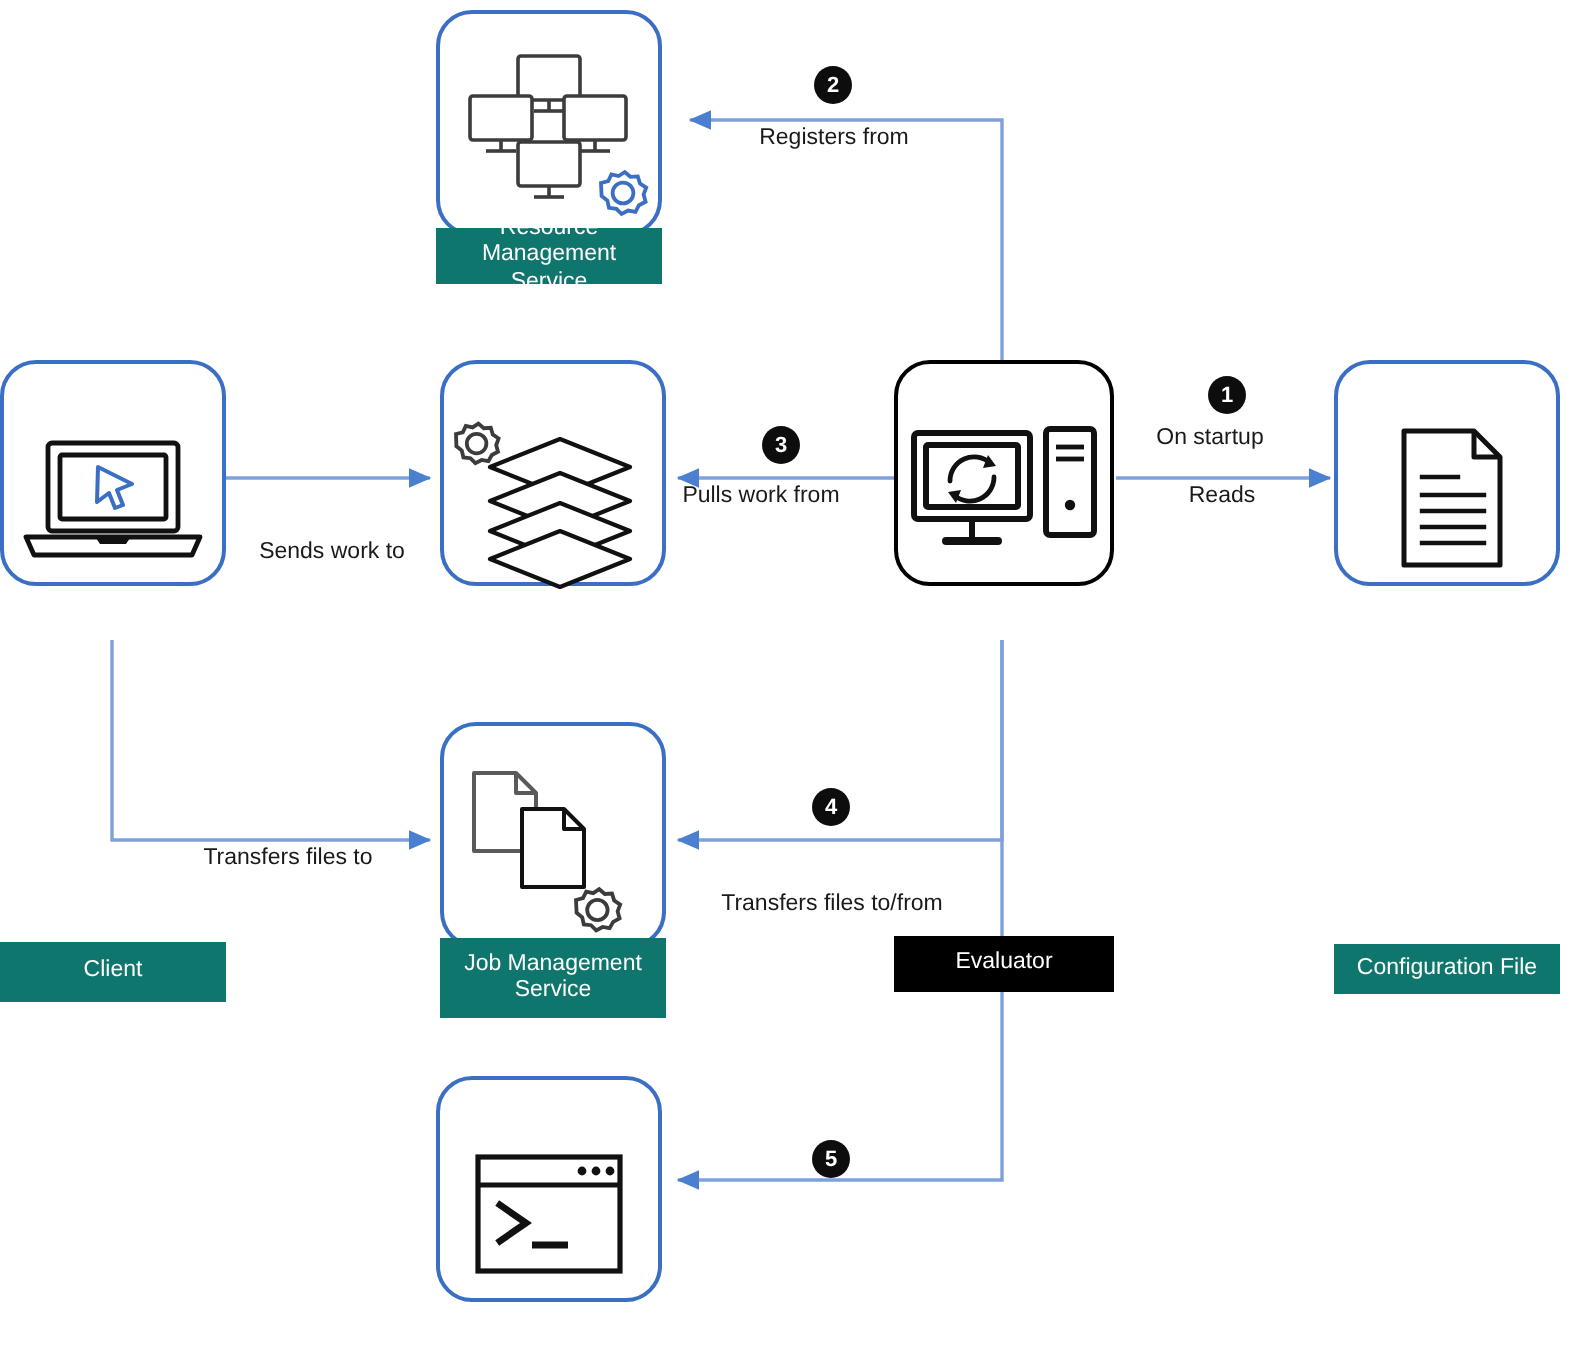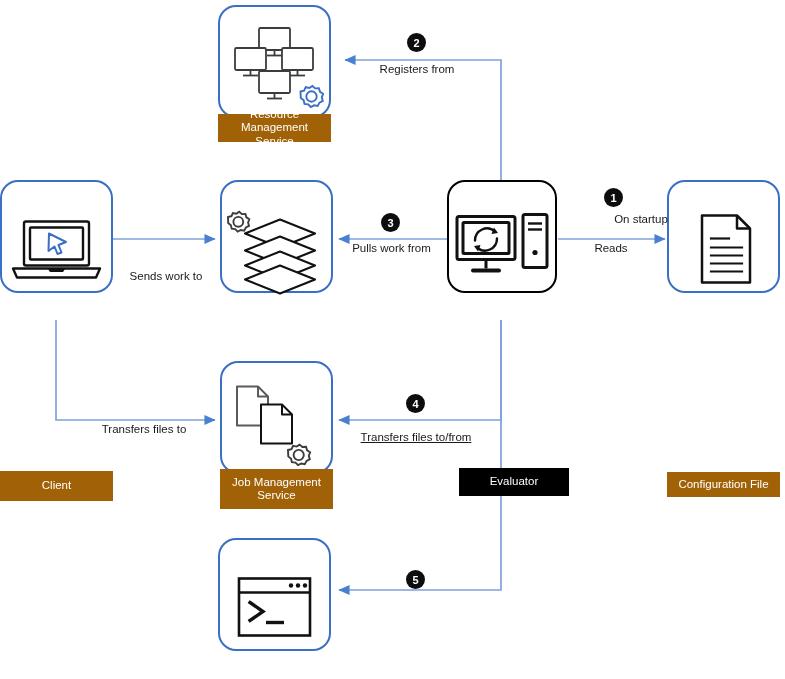--- a/index.html
+++ b/index.html
@@ -20,21 +20,21 @@
     position:absolute;left:0;top:0;
     box-sizing:border-box;
     border:2px solid #3B6FC4;
     border-radius:18px;
     background:#ffffff;
   }
   .node.dark .frame{border-color:#000000;}
   .node .label{
     position:absolute;
     box-sizing:border-box;
-    background:#a16207;
+    background:#0f766e;
     color:#ffffff;
     font-size:11.5px;
     line-height:13.5px;
     text-align:center;
     display:flex;align-items:center;justify-content:center;
     padding:2px 3px;
     z-index:3;
   }
   .node.dark .label{background:#000000;}
   .node .art{position:absolute;left:0;top:0;width:100%;height:100%;z-index:2;}
@@ -166,21 +166,21 @@
       <circle cx="88" cy="60" r="2.6" fill="#111111"></circle>
       <path d="M39,67 L39,76" stroke="#111111" stroke-width="3"></path>
       <path d="M26,78 L52,78" stroke="#111111" stroke-width="4" stroke-linecap="round"></path>
       <g stroke="#111111" stroke-width="2.4" fill="none" stroke-linecap="round">
         <path d="M28,48 A12,12 0 0 1 48,39"></path>
         <path d="M50,46 A12,12 0 0 1 30,55"></path>
       </g>
       <path d="M47,35 L51,40.5 L44.5,41.5 Z" fill="#111111"></path>
       <path d="M31,59 L27,53.5 L33.5,52.5 Z" fill="#111111"></path>
     </svg>
-    <div class="label" style="left:12px;top:288px;width:110px;height:28px;">Evaluator</div>
+    <div class="label" style="left:0;top:288px;width:110px;height:28px;">Evaluator</div>
   </div>
 
   <div class="node" style="left:667px;top:180px;width:113px;height:138px;">
     <div class="frame" style="width:113px;height:113px;"></div>
     <svg class="art" viewBox="0 0 113 113" xmlns="http://www.w3.org/2000/svg">
       <path d="M35,23 L70,23 L83,36 L83,90 L35,90 Z" fill="#ffffff" stroke="#111111" stroke-width="2.5" stroke-linejoin="round"></path>
       <path d="M70,23 L70,36 L83,36" fill="none" stroke="#111111" stroke-width="2.5" stroke-linejoin="round"></path>
       <g stroke="#111111" stroke-width="2.2" stroke-linecap="square">
         <line x1="44" y1="46" x2="62" y2="46"></line>
         <line x1="44" y1="55" x2="75" y2="55"></line>
@@ -222,26 +222,26 @@
     </svg>
 
   </div>
 
   <div class="edge-label" style="left:118px;top:241px;width:96px;margin-top:28px;">Sends work to</div>
 
   <div class="badge" style="left:407px;top:33px;">2</div>
   <div class="edge-label" style="left:355px;top:62px;width:124px;">Registers from</div>
 
   <div class="badge" style="left:604px;top:188px;">1</div>
-  <div class="edge-label" style="left:596px;top:212px;width:90px;">On startup</div>
+  <div class="edge-label" style="left:560px;top:212px;width:90px;">On startup</div>
   <div class="edge-label" style="left:566px;top:241px;width:90px;">Reads</div>
 
   <div class="badge" style="left:381px;top:213px;">3</div>
-  <div class="edge-label" style="left:333px;top:241px;width:117px;">Pulls work from</div>
+  <div class="edge-label" style="left:322px;top:241px;width:117px;">Pulls work from</div>
 
   <div class="edge-label" style="left:90px;top:422px;width:108px;">Transfers files to</div>
 
   <div class="badge" style="left:406px;top:394px;">4</div>
-  <div class="edge-label" style="left:350px;top:430px;width:132px;text-decoration:underline;">Transfers files to/from</div>
+  <div class="edge-label" style="left:350px;top:445px;width:132px;">Transfers files to/from</div>
 
   <div class="badge" style="left:406px;top:570px;">5</div>
 
 </div>
 
 </body></html>

